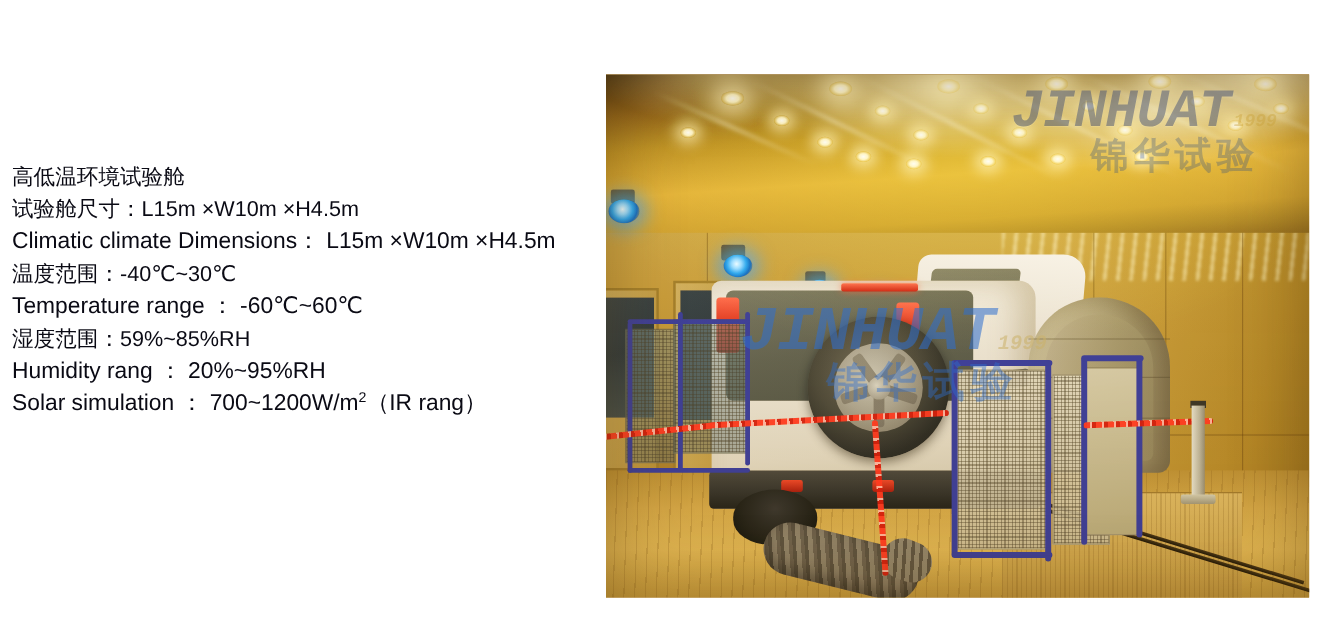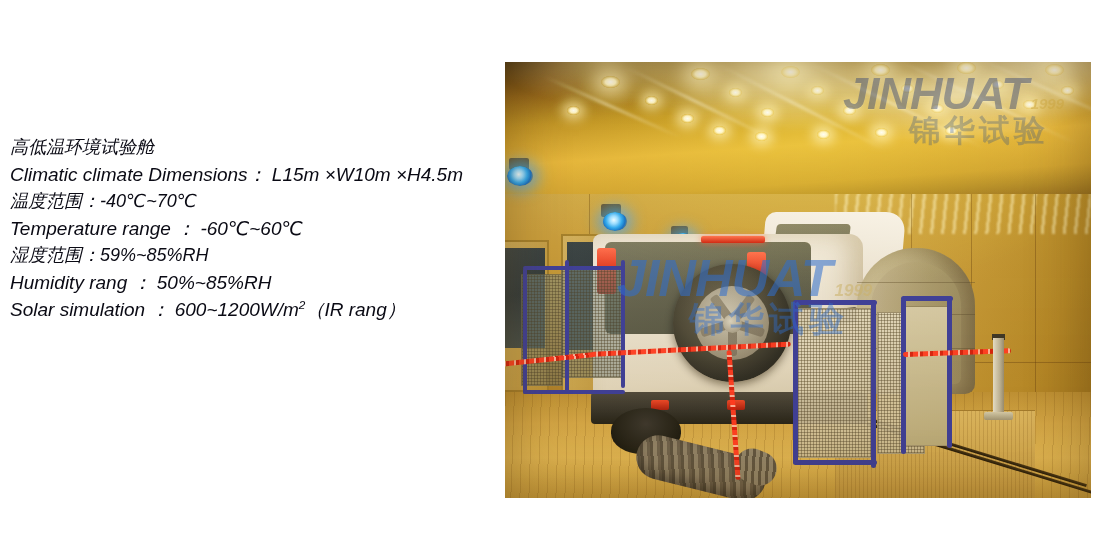--- a/index.html
+++ b/index.html
@@ -22,21 +22,20 @@
     top: 134px;
     width: 500px;
   }
   .spec-line {
     font-family: "Liberation Sans", "DejaVu Sans", sans-serif;
     font-size: 19px;
     line-height: 27px;
     color: #0a0a14;
     white-space: nowrap;
     letter-spacing: 0px;
-    font-style: italic;
   }
   .spec-line.cn {
     font-size: 18px;
   }
   .spec-line sup {
     font-size: 0.62em;
     vertical-align: super;
     line-height: 0;
   }
 
@@ -393,21 +392,21 @@
     box-shadow: inset 0 0 62px rgba(84,56,10,0.42);
   }
 
   
   .wm {
     position: absolute;
     pointer-events: none;
     user-select: none;
     font-weight: 700;
     font-style: italic;
-    font-family: Liberation Sans, sans-serif;
+    font-family: Liberation Mono, monospace;
     white-space: nowrap;
   }
   .wm-top {
     left: 338px; top: 6px;
     opacity: 0.42;
   }
   .wm-top .wm-main {
     font-size: 45px;
     letter-spacing: -1px;
     color: #2c3e74;
@@ -451,26 +450,27 @@
     letter-spacing: 5px;
     color: #2f6fd0;
     opacity: 0.78;
   }
 </style>
 </head>
 <body>
 
 <div id="spec-block">
   <div class="spec-line cn">高低温环境试验舱</div>
+  <div class="spec-line cn">试验舱尺寸：L15m ×W10m ×H4.5m</div>
   <div class="spec-line">Climatic climate Dimensions： L15m ×W10m ×H4.5m</div>
-  <div class="spec-line cn">温度范围：-40℃~70℃</div>
+  <div class="spec-line cn">温度范围：-40℃~30℃</div>
   <div class="spec-line">Temperature range ： -60℃~60℃</div>
   <div class="spec-line cn">湿度范围：59%~85%RH</div>
-  <div class="spec-line">Humidity rang ： 50%~85%RH</div>
-  <div class="spec-line"><span>Solar simulation ： 600~1200W/m</span><sup>2</sup><span>（IR rang）</span></div>
+  <div class="spec-line">Humidity rang ： 20%~95%RH</div>
+  <div class="spec-line"><span>Solar simulation ： 700~1200W/m</span><sup>2</sup><span>（IR rang）</span></div>
 </div>
 
 <div id="photo-frame">
   <div id="photo-scene">
 
     <div class="wall-back"></div>
     <div class="wall-right"></div>
     <div class="wall-glow"></div>
     <div class="panel-seam" style="left:406px; top:118px; height:226px;"></div>
     <div class="panel-seam" style="left:466px; top:118px; height:226px;"></div>

